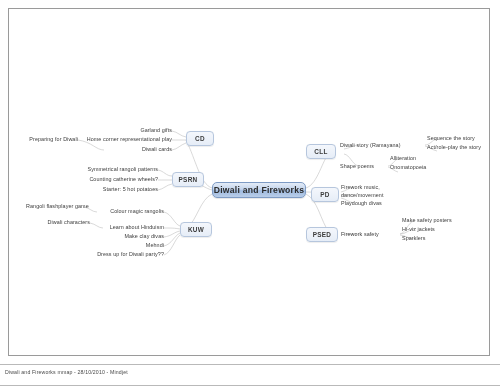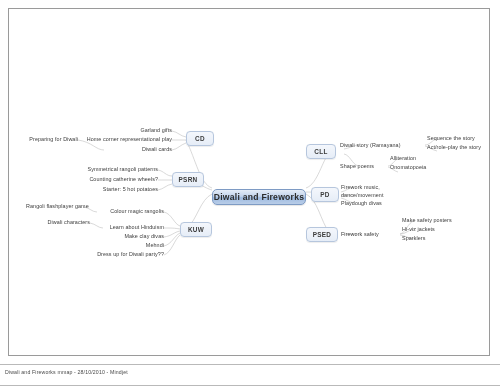--- a/index.html
+++ b/index.html
@@ -159,21 +159,21 @@
       <path d="M341,198 C346,199 348,202 354,203"></path>
 
       <path d="M344,234 C350,234 352,234 358,234"></path>
 
       <path d="M400,234 C406,233 408,222 414,221"></path>
       <path d="M400,234 C406,234 408,230 414,229"></path>
       <path d="M400,235 C406,236 408,238 414,239"></path>
     </g>
   </svg>
 
-  <div class="node node-central" style="left:212px; top:182px; width:94px; height:16px;margin-top:7px;">
+  <div class="node node-central" style="left:212px; top:182px; width:94px; height:16px;">
     <span>Diwali and Fireworks</span>
   </div>
 
   <div class="node node-branch" style="left:186px; top:131px; width:28px; height:15px;">
     <span>CD</span>
   </div>
 
   <div class="node node-branch" style="left:172px; top:172px; width:32px; height:15px;">
     <span>PSRN</span>
   </div>

